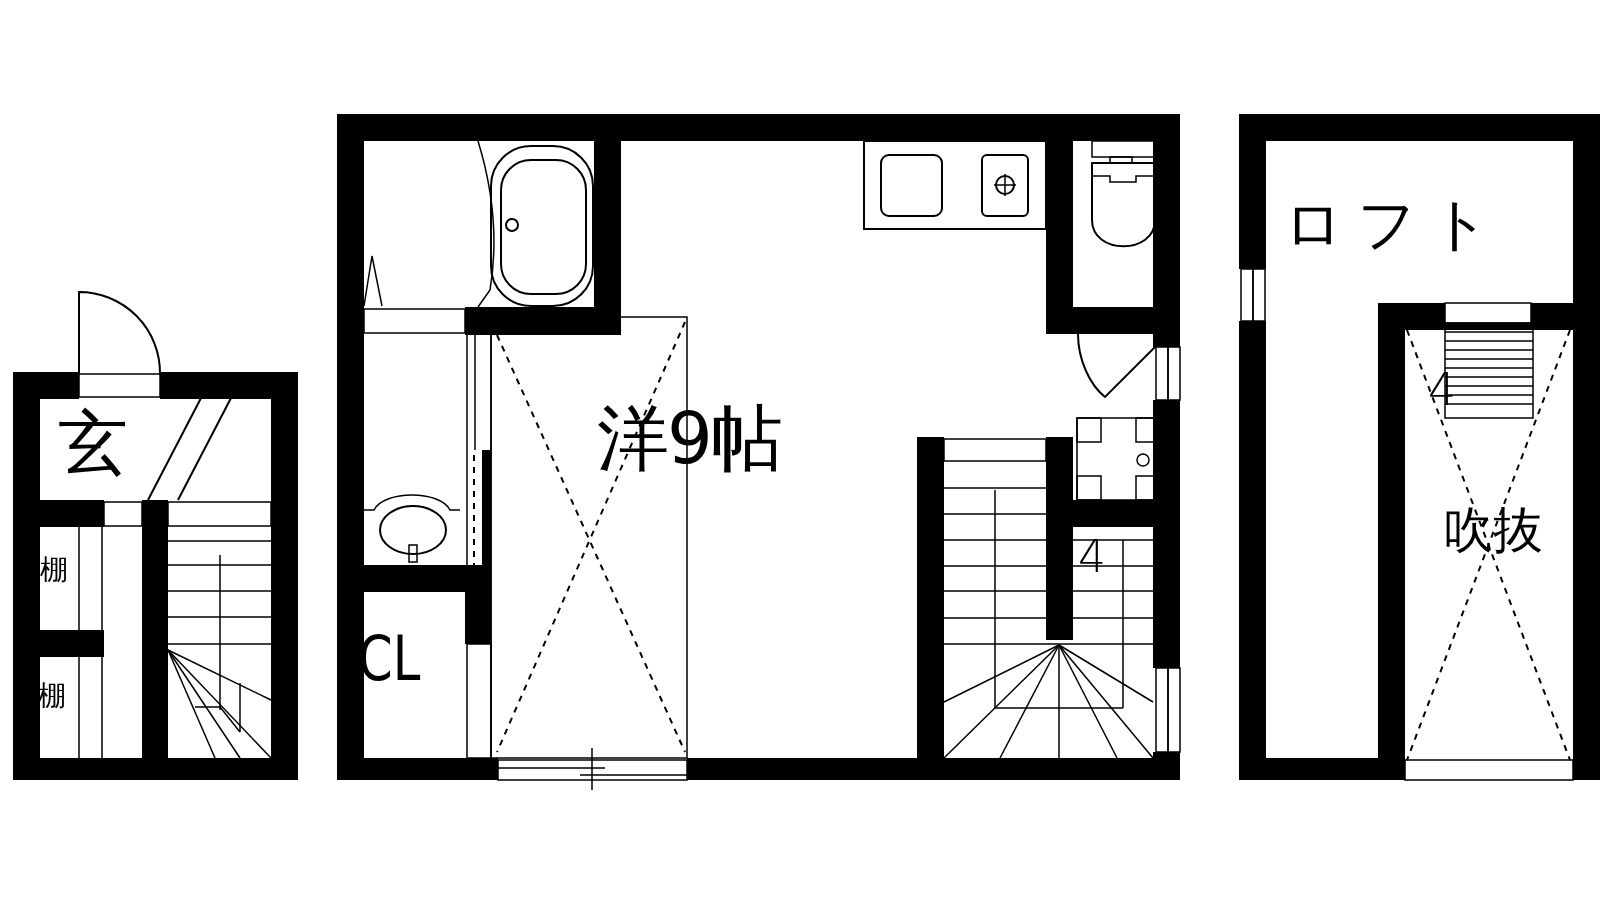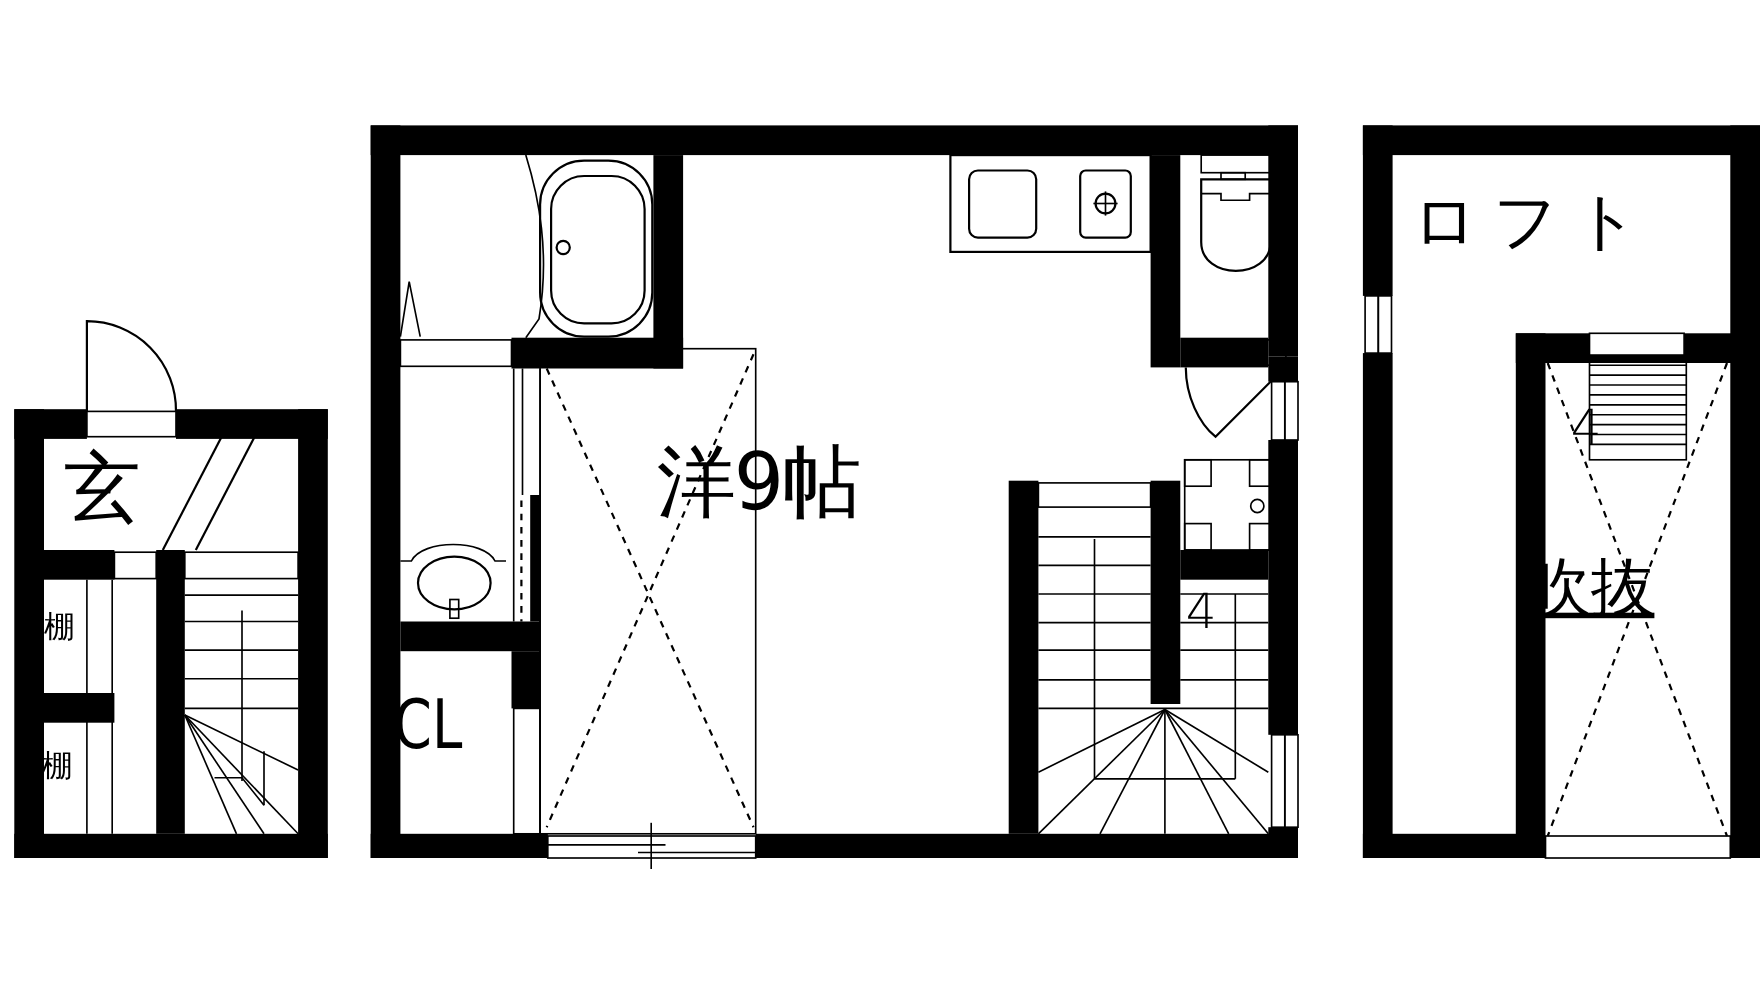--- a/index.html
+++ b/index.html
@@ -9,22 +9,22 @@
   .ln { fill: none; stroke: #000; stroke-width: 2; }
   .thin { fill: none; stroke: #000; stroke-width: 1.5; }
   .dash { fill: none; stroke: #000; stroke-width: 2; stroke-dasharray: 6 6; }
   .wh { fill: #fff; }
   .label { position: absolute; color: #000; font-family: "DejaVu Sans", sans-serif; line-height: 1; white-space: nowrap; }
   .lbl-genkan { left: 58px; top: 408px; font-size: 70px; }
   .lbl-tana1 { left: 40px; top: 556px; font-size: 28px; }
   .lbl-tana2 { left: 38px; top: 682px; font-size: 28px; }
   .lbl-room { left: 597px; top: 402px; font-size: 72px; letter-spacing: -2px; }
   .lbl-cl { left: 358px; top: 628px; font-size: 62px; transform: scaleX(0.8); transform-origin: left top; }
-  .lbl-loft { left: 1284px; top: 172px; font-size: 58px; letter-spacing: 14px; }
-  .lbl-fukinuke { left: 1388px; top: 505px; font-size: 58px; text-decoration: underline; }
+  .lbl-loft { left: 1284px; top: 195px; font-size: 58px; letter-spacing: 14px; }
+  .lbl-fukinuke { left: 1443px; top: 505px; font-size: 50px; }
   .lbl-up { font-size: 44px; font-family: "DejaVu Sans", sans-serif; font-weight: 200; }
   .lbl-up1 { left: 1078px; top: 535px; }
   .lbl-up2 { left: 1428px; top: 368px; }
 </style>
 </head>
 <body>
 
 <svg width="1600" height="900" viewBox="0 0 1600 900">
 
   <g>

